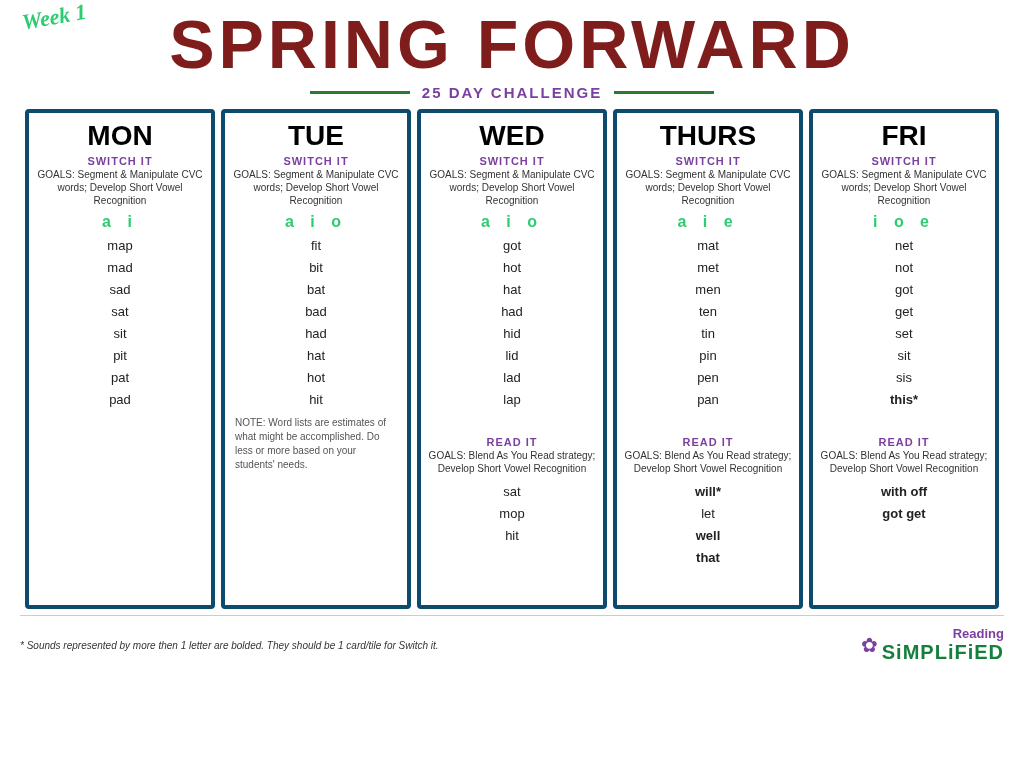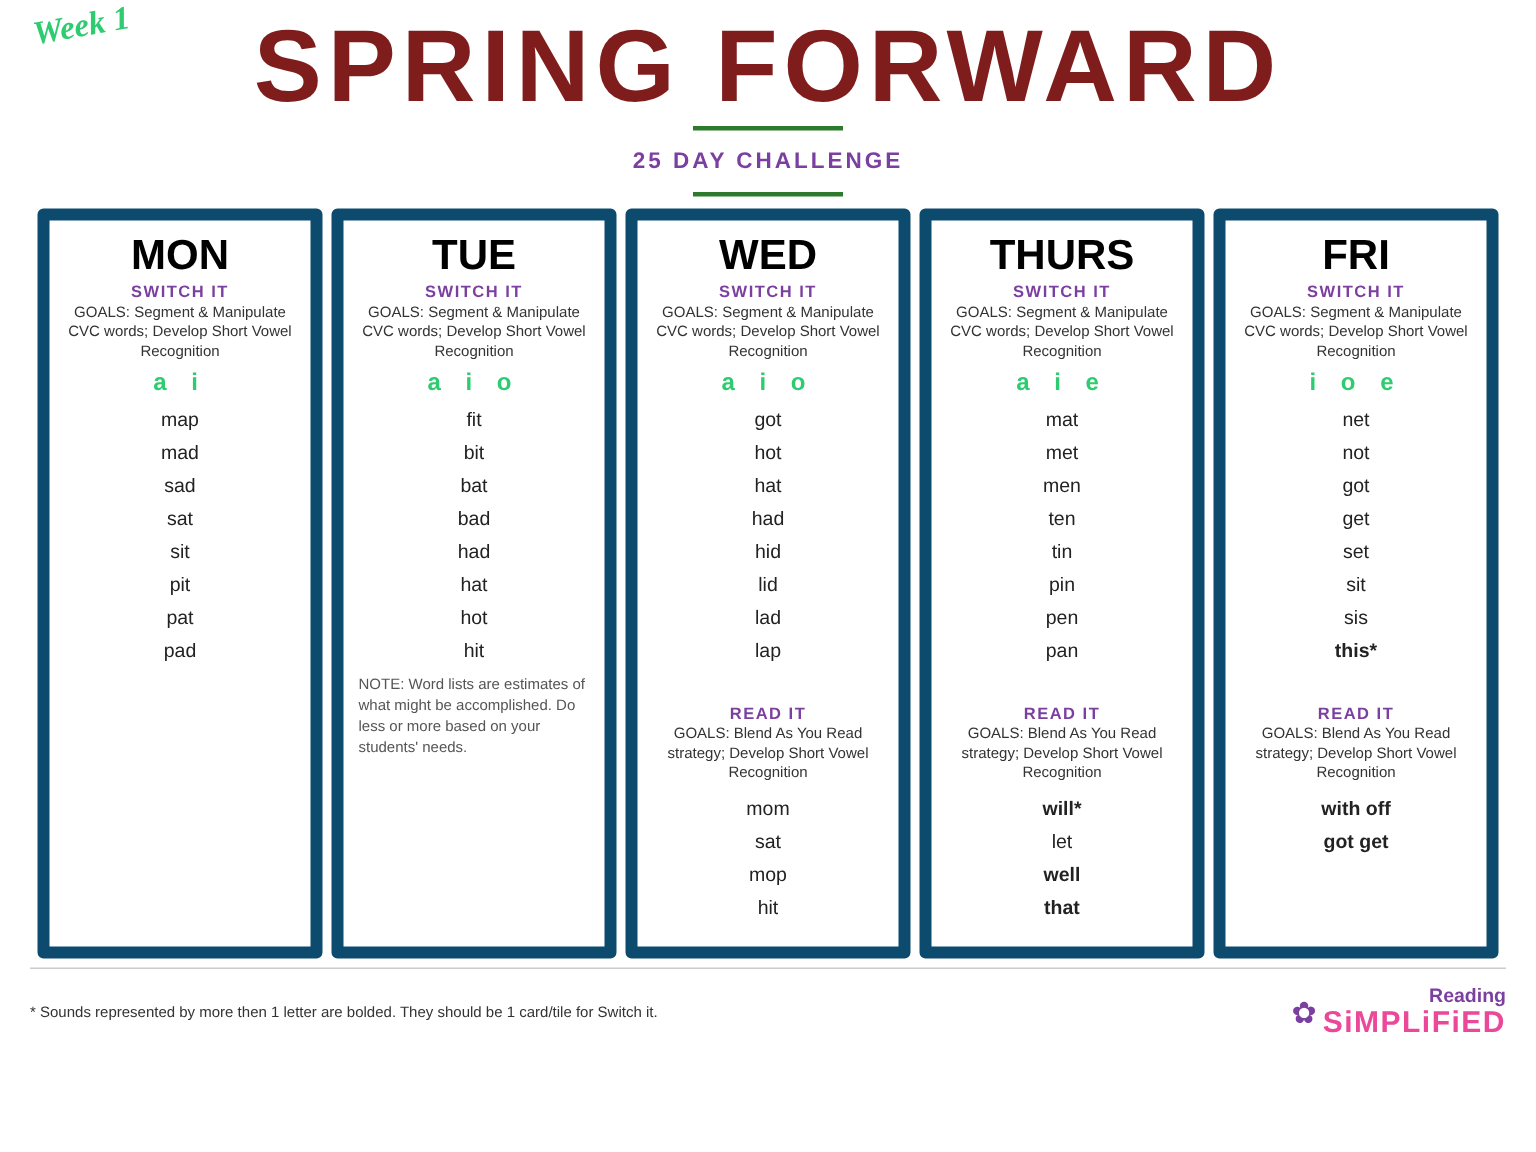--- a/index.html
+++ b/index.html
@@ -49,21 +49,20 @@
       line-height: 1;
     }
 
     
     .challenge-banner {
       display: flex;
       align-items: center;
       justify-content: center;
       gap: 12px;
       margin-bottom: 8px;
-      flex-direction: column;
     }
 
     .challenge-line {
       width: 100px;
       height: 3px;
       background: #2d7a2d;
     }
 
     .challenge-text {
       color: #7b3fa0;
@@ -74,21 +73,21 @@
 
     
     .columns {
       display: flex;
       gap: 6px;
       justify-content: center;
       align-items: flex-start;
     }
 
     .day-col {
-      border: 8px solid #0c4a6e;
+      border: 4px solid #0c4a6e;
       border-radius: 4px;
       width: 190px;
       min-height: 500px;
       padding: 8px 6px;
       text-align: center;
       position: relative;
     }
 
     .day-name {
       font-size: 28px;
@@ -153,34 +152,35 @@
     .footer {
       margin-top: 10px;
       display: flex;
       justify-content: space-between;
       align-items: center;
     }
 
     .footer-note {
       font-size: 10px;
       color: #333;
+      font-style: italic;
     }
 
     .logo-area {
       text-align: right;
     }
 
     .logo-text-reading {
       color: #7b3fa0;
       font-size: 13px;
       font-weight: bold;
     }
 
     .logo-text-simplified {
-      color: #ec4899;
+      color: #15803d;
       font-size: 20px;
       font-weight: 900;
       font-family: 'Arial Black', Arial, sans-serif;
       letter-spacing: 1px;
     }
 
     .divider-line {
       border: none;
       border-top: 1px solid #ccc;
       margin: 6px 0;
@@ -248,21 +248,20 @@
           <li>had</li>
           <li>hid</li>
           <li>lid</li>
           <li>lad</li>
           <li>lap</li>
         </ul>
         <div class="read-it-section">
           <div class="section-label">READ IT</div>
           <div class="goals-text">GOALS: Blend As You Read strategy; Develop Short Vowel Recognition</div>
           <ul class="word-list">
-            <li>mom</li>
             <li>sat</li>
             <li>mop</li>
             <li>hit</li>
           </ul>
         </div>
       </div>
       <div class="day-col">
         <div class="day-name">THURS</div>
         <div class="section-label">SWITCH IT</div>
         <div class="goals-text">GOALS: Segment &amp; Manipulate CVC words; Develop Short Vowel Recognition</div>

